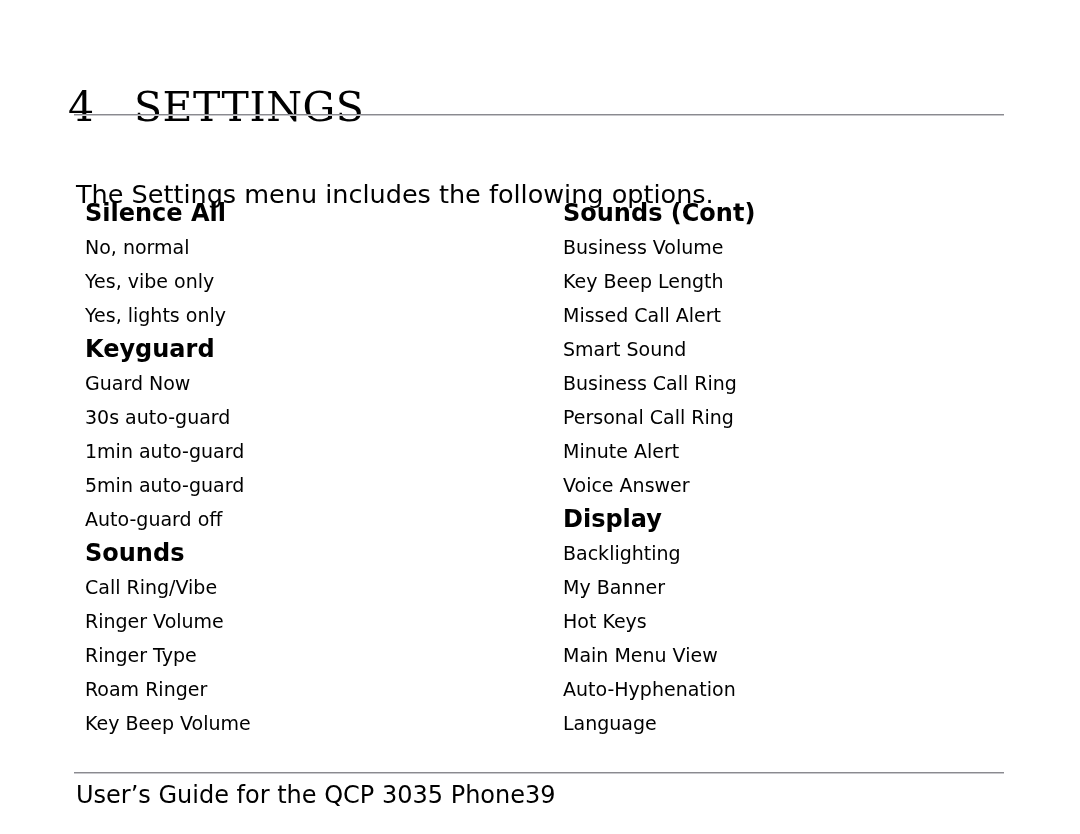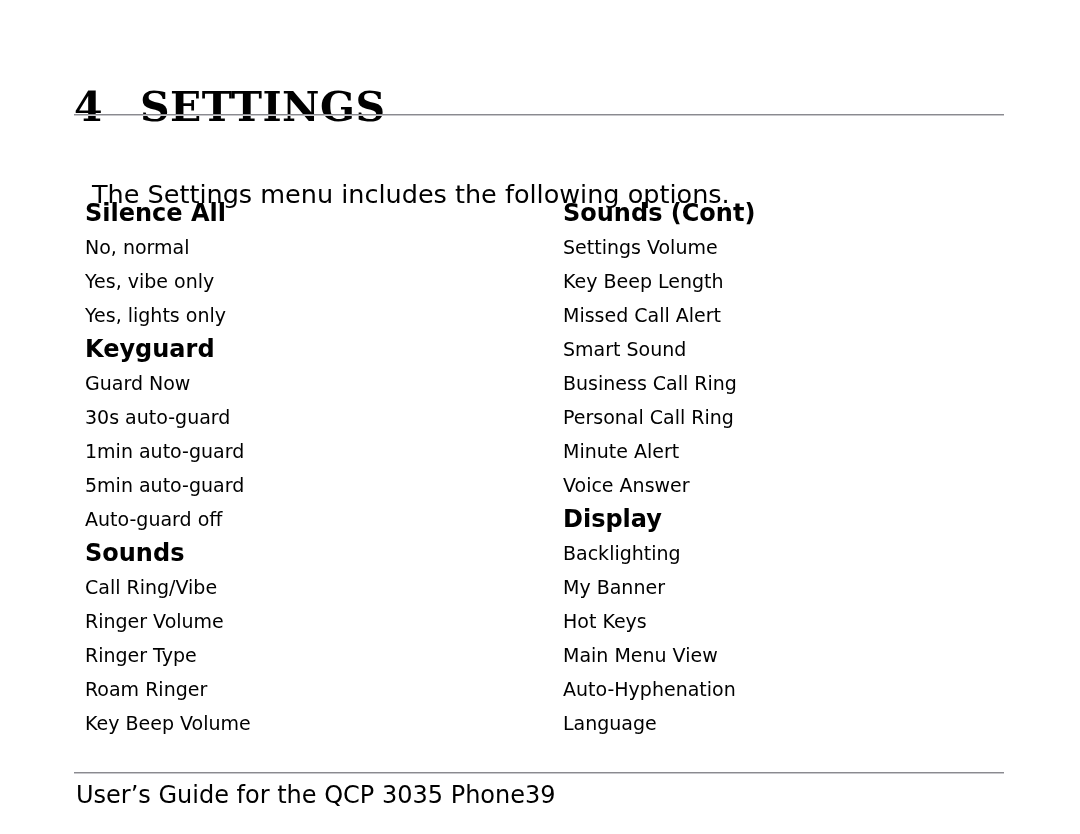--- a/index.html
+++ b/index.html
@@ -19,25 +19,25 @@
   .page {
     position: relative;
     width: 1080px;
     height: 834px;
     box-sizing: border-box;
   }
 
   
   .chapter-heading {
     position: absolute;
-    left: 74px;
+    left: 68px;
     top: 56px;
     width: 930px;
     font-family: "DejaVu Serif", serif;
-    font-weight: bold;
+    font-weight: normal;
     font-size: 41px;
     line-height: 48px;
     letter-spacing: 0.5px;
     white-space: nowrap;
   }
   .chapter-number {
     display: inline-block;
     min-width: 66px;
   }
   .chapter-title {
@@ -55,21 +55,21 @@
     border-bottom: 1px solid #c8c8cc;
     margin: 0;
     padding: 0;
   }
   .rule-header { top: 114px; }
   .rule-footer { top: 772px; }
 
   
   .intro {
     position: absolute;
-    left: 92px;
+    left: 76px;
     top: 152px;
     width: 900px;
     font-size: 25.5px;
     line-height: 32px;
     white-space: nowrap;
   }
 
   
   .columns {
     position: absolute;
@@ -139,21 +139,21 @@
         <div class="entry">Auto-guard off</div>
         <div class="entry heading">Sounds</div>
         <div class="entry">Call Ring/Vibe</div>
         <div class="entry">Ringer Volume</div>
         <div class="entry">Ringer Type</div>
         <div class="entry">Roam Ringer</div>
         <div class="entry">Key Beep Volume</div>
       </div>
     <div class="column column-right">
         <div class="entry heading">Sounds (Cont)</div>
-        <div class="entry">Settings Volume</div>
+        <div class="entry">Business Volume</div>
         <div class="entry">Key Beep Length</div>
         <div class="entry">Missed Call Alert</div>
         <div class="entry">Smart Sound</div>
         <div class="entry">Business Call Ring</div>
         <div class="entry">Personal Call Ring</div>
         <div class="entry">Minute Alert</div>
         <div class="entry">Voice Answer</div>
         <div class="entry heading">Display</div>
         <div class="entry">Backlighting</div>
         <div class="entry">My Banner</div>

